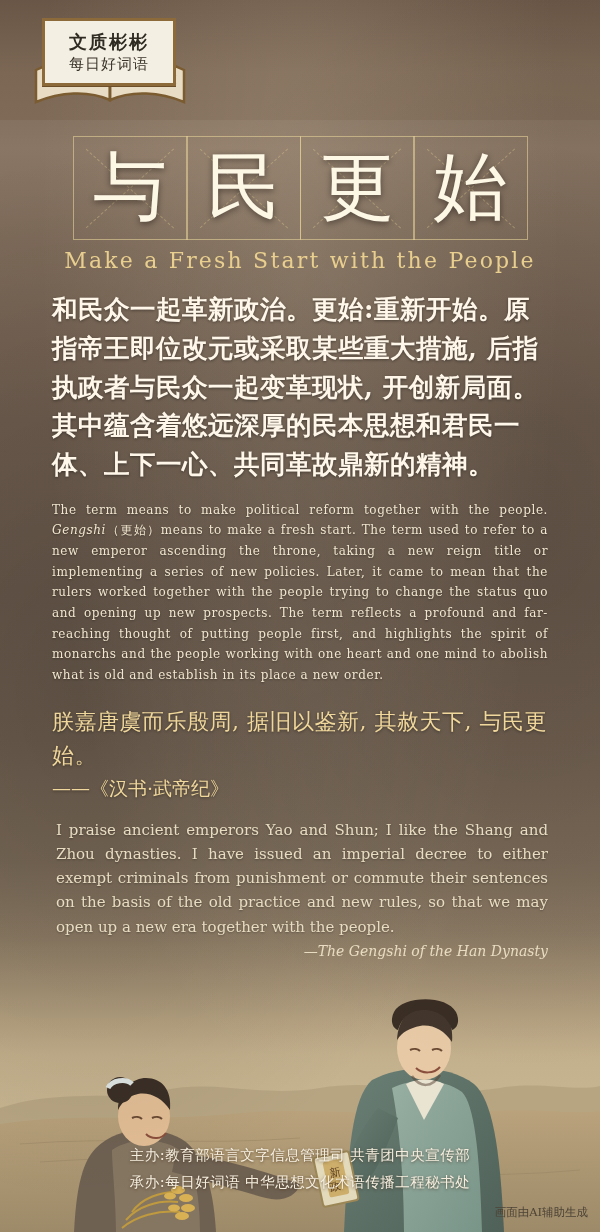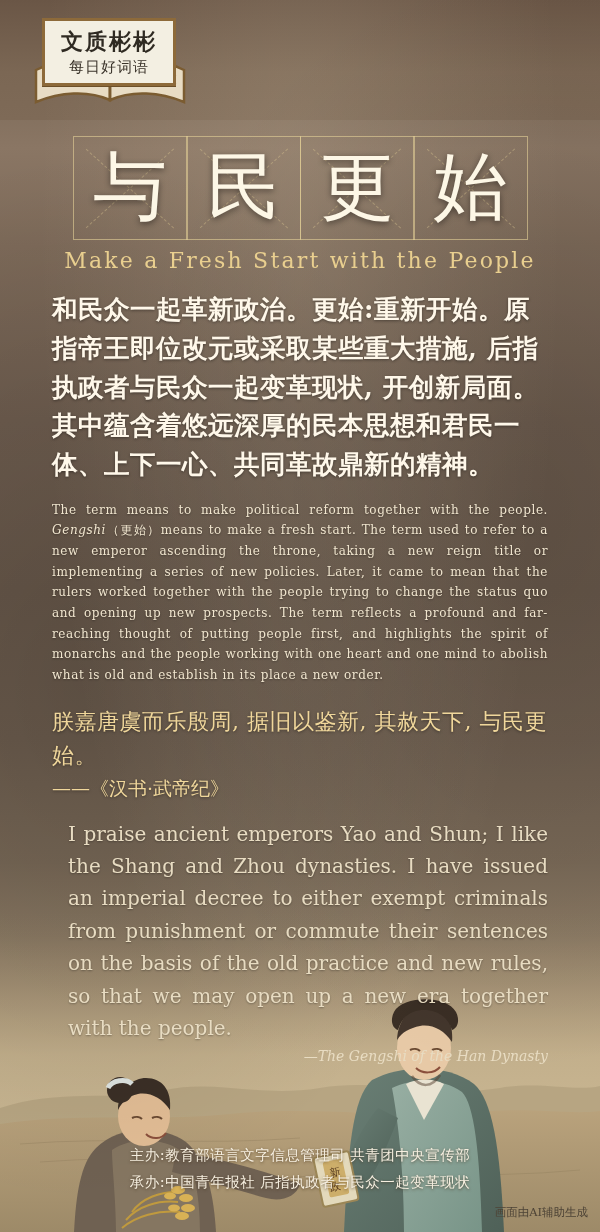--- a/index.html
+++ b/index.html
@@ -77,21 +77,21 @@
     background: #f3efe2;
     border: 3px solid #8d6a3a;
     box-shadow: 0 1px 0 #6c4f28;
     display: flex;
     flex-direction: column;
     align-items: center;
     justify-content: center;
     gap: 1px;
   }
   .emblem .plaque-line1 {
-    font-size: 22px;
+    font-size: 18px;
     letter-spacing: 2px;
     color: #2f2a22;
     font-weight: bold;
     font-family: "DejaVu Serif", serif;
   }
   .emblem .plaque-line2 {
     font-size: 15px;
     letter-spacing: 1px;
     color: #3a332a;
     font-family: "DejaVu Serif", serif;
@@ -188,24 +188,24 @@
   }
   .zh-source {
     font-family: "DejaVu Serif", serif;
     font-size: 19px;
     color: #f0d79b;
     margin: 2px 0 16px 0;
     text-shadow: 0 1px 3px rgba(0,0,0,.4);
   }
   .en-quote {
     font-family: "DejaVu Serif", serif;
-    font-size: 20px;
+    font-size: 15px;
     line-height: 1.62;
     color: #e8dcc2;
-    margin: 0 0 2px 16px;
+    margin: 0 0 2px 4px;
     text-align: justify;
     text-shadow: 0 1px 2px rgba(0,0,0,.3);
   }
   .en-source {
     font-family: "DejaVu Serif", serif;
     font-style: italic;
     font-size: 14px;
     color: #e8dcc2;
     text-align: right;
     margin-top: 4px;
@@ -386,17 +386,17 @@
           <ellipse cx="182" cy="304" rx="7" ry="4"></ellipse>
           <ellipse cx="170" cy="284" rx="6" ry="3.5"></ellipse>
           <ellipse cx="174" cy="296" rx="6" ry="3.5"></ellipse>
         </g>
       </g>
     </svg>
   </div>
 
   <div class="credits">
     <div class="credit-line">主办:教育部语言文字信息管理司  共青团中央宣传部</div>
-    <div class="credit-line">承办:中国青年报社  后指执政者与民众一起变革现状</div>
+    <div class="credit-line">承办:每日好词语  中华思想文化术语传播工程秘书处</div>
   </div>
   <div class="ai-note">画面由AI辅助生成</div>
 
 </div>
 
 </body></html>

